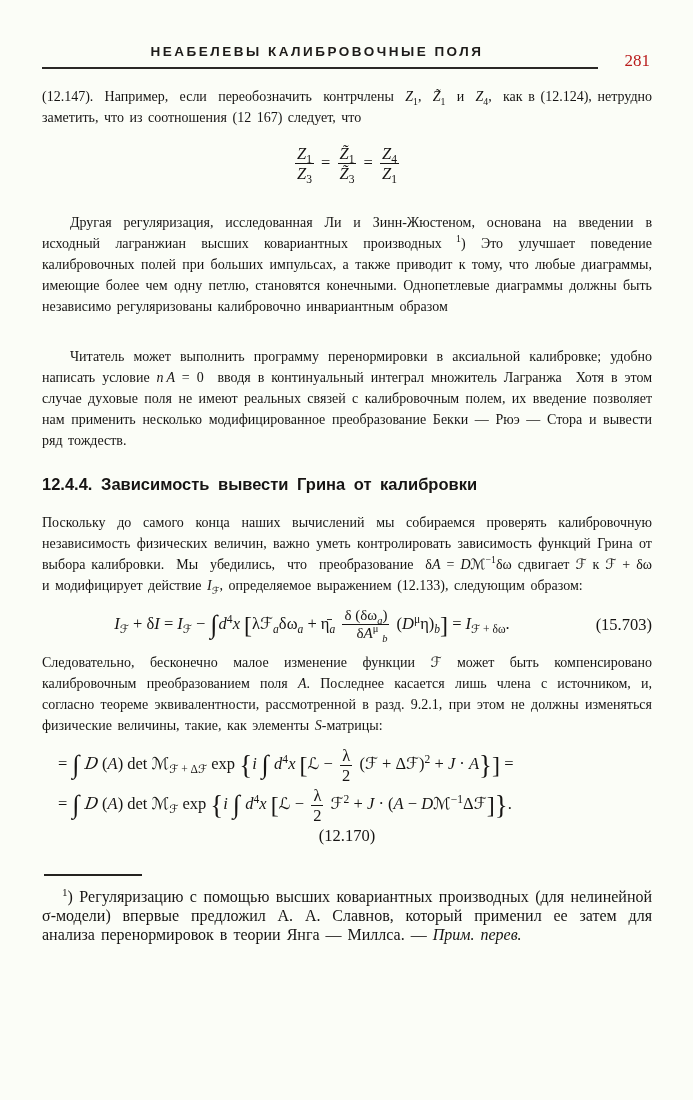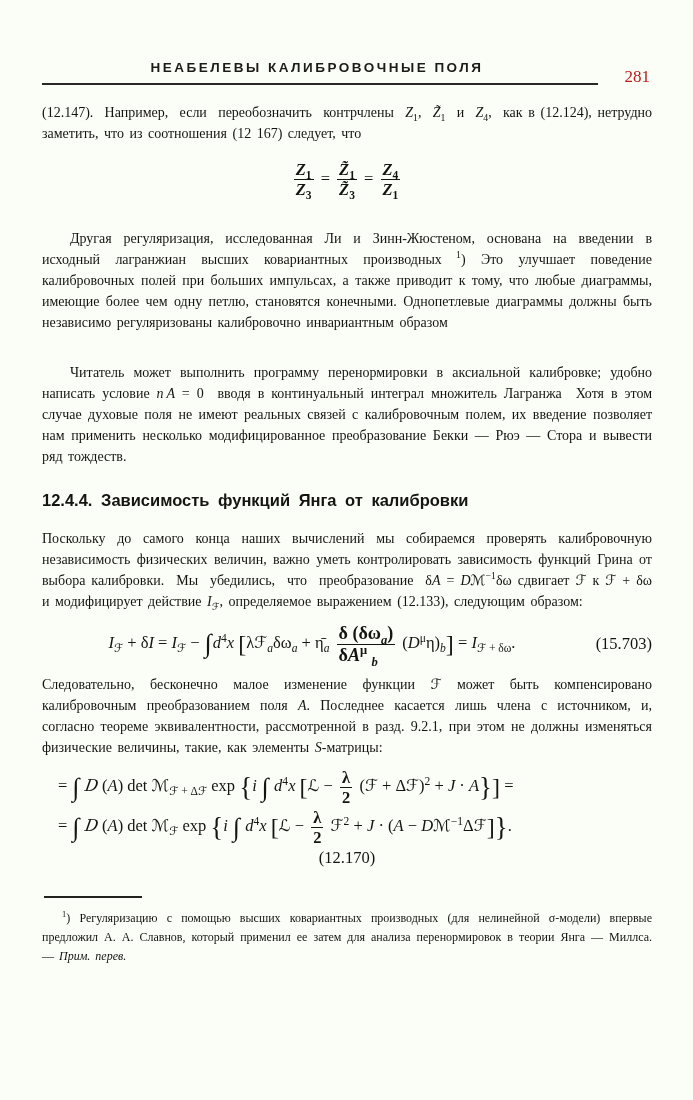--- a/index.html
+++ b/index.html
@@ -11,21 +11,21 @@
     position:relative;
     width:693px;height:1100px;
     margin:0 auto;
     background:#fbfdf7;
     color:#161413;
     overflow:hidden;
     box-sizing:border-box;
   }
   .content{
     position:absolute;
-    left:42px; top:58px;
+    left:42px; top:42px;
     width:610px;
   }
   
   .runhead{
     position:relative;
     height:30px;
     margin-bottom:14px;
   }
   .runhead .title{
     position:absolute; left:0; right:60px; top:2px;
@@ -71,46 +71,45 @@
   }
   .eqrow{ position:relative; }
   .eqnum{
     position:absolute; right:0; top:50%;
     transform:translateY(-50%);
     font-size:16.5px;
   }
   .frac{
     display:inline-block;
     vertical-align:middle;
-    text-align:left;
+    text-align:right;
     line-height:1.05;
     margin:0 3px;
-    font-weight:bold;
   }
   .frac .nm{ display:block; padding:0 2px 1px; border-bottom:1.3px solid #161413; }
   .frac .dn{ display:block; padding:1px 2px 0; }
-  .frac.sm{ font-size:18px; }
+  .frac.sm{ font-size:15px; }
   .intg{ font-size:26px; vertical-align:middle; line-height:0; padding:0 1px; }
   .bigb{ font-size:24px; vertical-align:middle; line-height:0; font-weight:300; }
   .bigc{ font-size:27px; vertical-align:middle; line-height:0; font-weight:300; }
   .scrD{
     display:inline-block;
     font-style:italic;
     font-family:"DejaVu Serif",serif;
     transform:skewX(-9deg);
   }
   .ms{ font-style:normal; }
   
   .footrule{
     width:98px; height:0;
     border-top:2.2px solid #24221f;
     margin:0 0 11px 2px;
   }
   .footnote{
-    font-size:12px;
+    font-size:16px;
     line-height:19px;
     text-align:justify;
     word-spacing:2px;
     text-indent:20px;
     margin:0;
   }
 </style>
 </head>
 <body>
 
@@ -125,21 +124,21 @@
 
     <p class="para">(12.147).&nbsp; Например,&nbsp; если&nbsp; переобозначить&nbsp; контрчлены&nbsp; <i>Z</i><sub>1</sub>,&nbsp; <i>Z̃</i><sub>1</sub>&nbsp; и&nbsp; <i>Z</i><sub>4</sub>,&nbsp; как в (12.124), нетрудно заметить, что из соотношения (12 167) следует, что</p>
 
     <div class="disp" style="margin:17px 0 15px 0;"><span class="frac"><span class="nm"><i>Z</i><sub>1</sub></span><span class="dn"><i>Z</i><sub>3</sub></span></span> = <span class="frac"><span class="nm"><i>Z̃</i><sub>1</sub></span><span class="dn"><i>Z̃</i><sub>3</sub></span></span> = <span class="frac"><span class="nm"><i>Z</i><sub>4</sub></span><span class="dn"><i>Z</i><sub>1</sub></span></span></div>
 
 
     <p class="para indent">Другая регуляризация, исследованная Ли и Зинн-Жюстеном, основана на введении в исходный лагранжиан высших ковариантных производных<sup> 1</sup>) Это улучшает поведение калибровочных полей при больших импульсах, а также приводит к тому, что любые диаграммы, имеющие более чем одну петлю, становятся конечными. Однопетлевые диаграммы должны быть независимо регуляризованы калибровочно инвариантным образом</p>
 
     <p class="para indent">Читатель может выполнить программу перенормировки в аксиальной калибровке; удобно написать условие <i>n A</i> = 0&nbsp; вводя в континуальный интеграл множитель Лагранжа&nbsp; Хотя в этом случае духовые поля не имеют реальных связей с калибровочным полем, их введение позволяет нам применить несколько модифицированное преобразование Бекки — Рюэ — Стора и вывести ряд тождеств.</p>
 
-    <h2 class="section-heading" style="margin:24px 0 18px 0;">12.4.4. Зависимость функций Янга от калибровки</h2>
+    <h2 class="section-heading" style="margin:24px 0 18px 0;">12.4.4. Зависимость вывести Грина от калибровки</h2>
 
     <p class="para">Поскольку до самого конца наших вычислений мы собираемся проверять калибровочную независимость физических величин, важно уметь контролировать зависимость функций Грина от выбора калибровки.&nbsp; Мы&nbsp; убедились,&nbsp; что&nbsp; преобразование&nbsp; δ<i>A</i> = <i>D</i><span class="ms">ℳ</span><sup>−1</sup>δω сдвигает <span class="ms">ℱ</span> к <span class="ms">ℱ</span> + δω и модифицирует действие <i>I</i><sub><span class="ms">ℱ</span></sub>, определяемое выражением (12.133), следующим образом:</p>
 
     <div class="eqrow" style="margin:12px 0 10px 0;">
       <div class="disp" style="padding-right:70px;"><i>I</i><sub><span class="ms">ℱ</span></sub> + δ<i>I</i> = <i>I</i><sub><span class="ms">ℱ</span></sub> − <span class="intg">∫</span><i>d</i><sup>4</sup><i>x</i> <span class="bigb">[</span>λ<span class="ms">ℱ</span><sub><i>a</i></sub>δω<sub><i>a</i></sub> + η̄<sub><i>a</i></sub> <span class="frac sm"><span class="nm">δ (δω<sub><i>a</i></sub>)</span><span class="dn">δ<i>A</i><sup>μ</sup> <sub><i>b</i></sub></span></span> (<i>D</i><sup>μ</sup>η)<sub><i>b</i></sub><span class="bigb">]</span> = <i>I</i><sub><span class="ms">ℱ</span> + δω</sub>.</div>
       <div class="eqnum">(15.703)</div>
     </div>
 
     <p class="para">Следовательно, бесконечно малое изменение функции <span class="ms">ℱ</span> может быть компенсировано калибровочным преобразованием поля <i>A</i>. Последнее касается лишь члена с источником, и, согласно теореме эквивалентности, рассмотренной в разд. 9.2.1, при этом не должны изменяться физические величины, такие, как элементы <i>S</i>-матрицы:</p>
 

